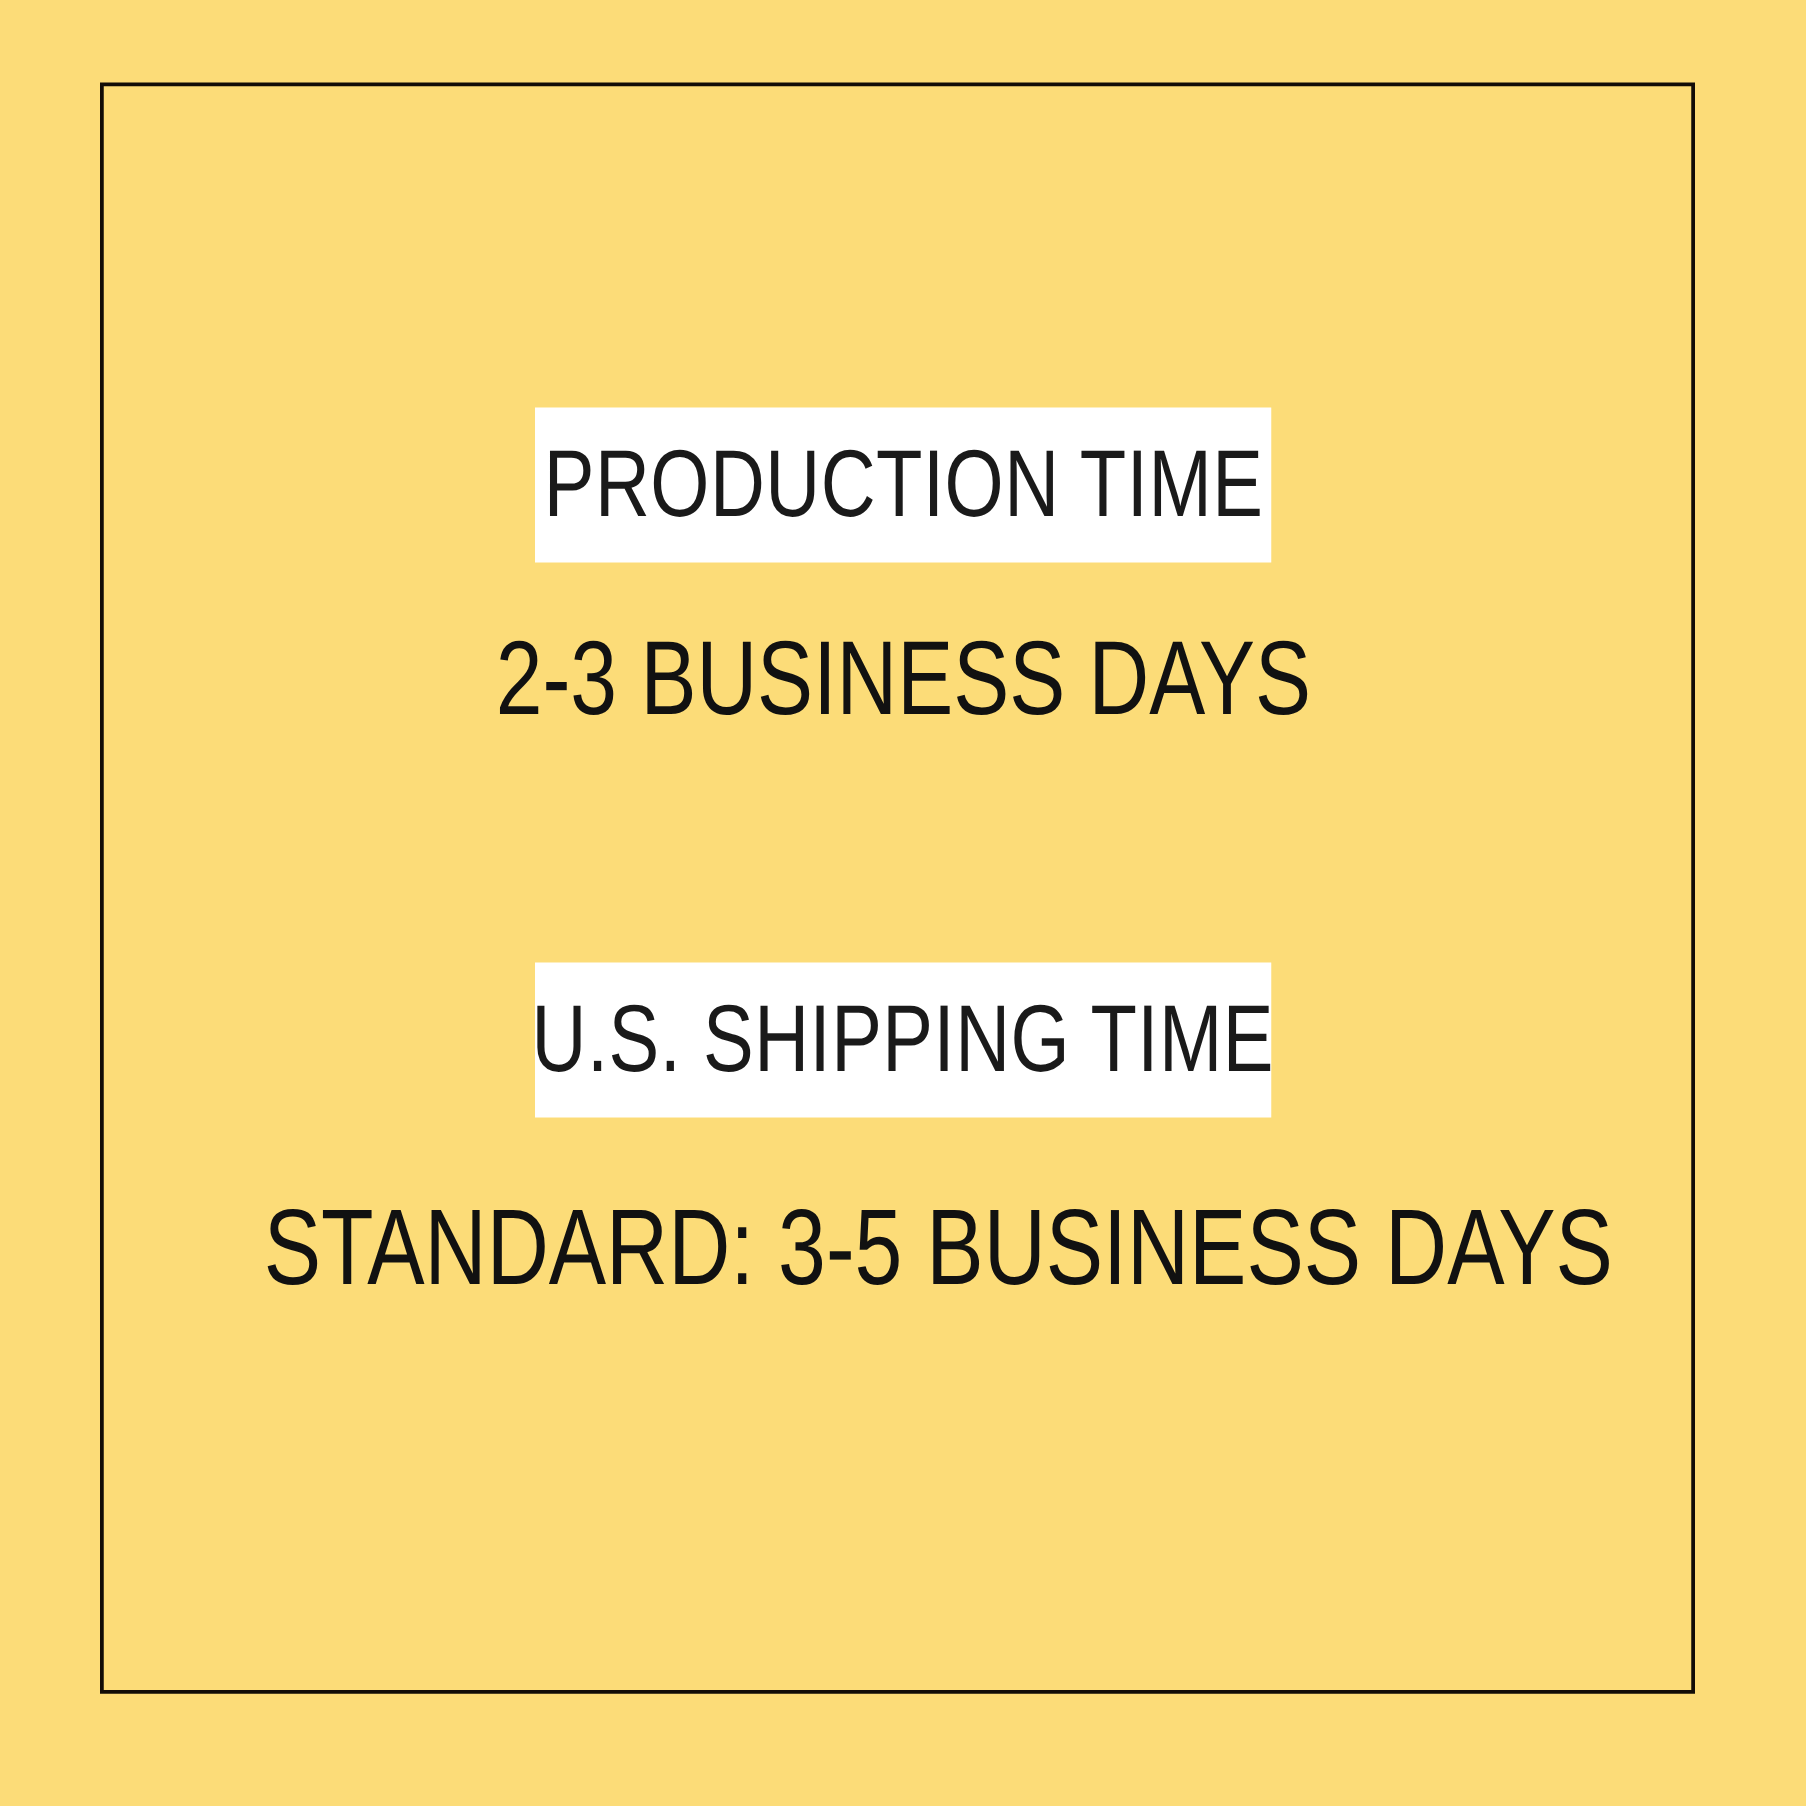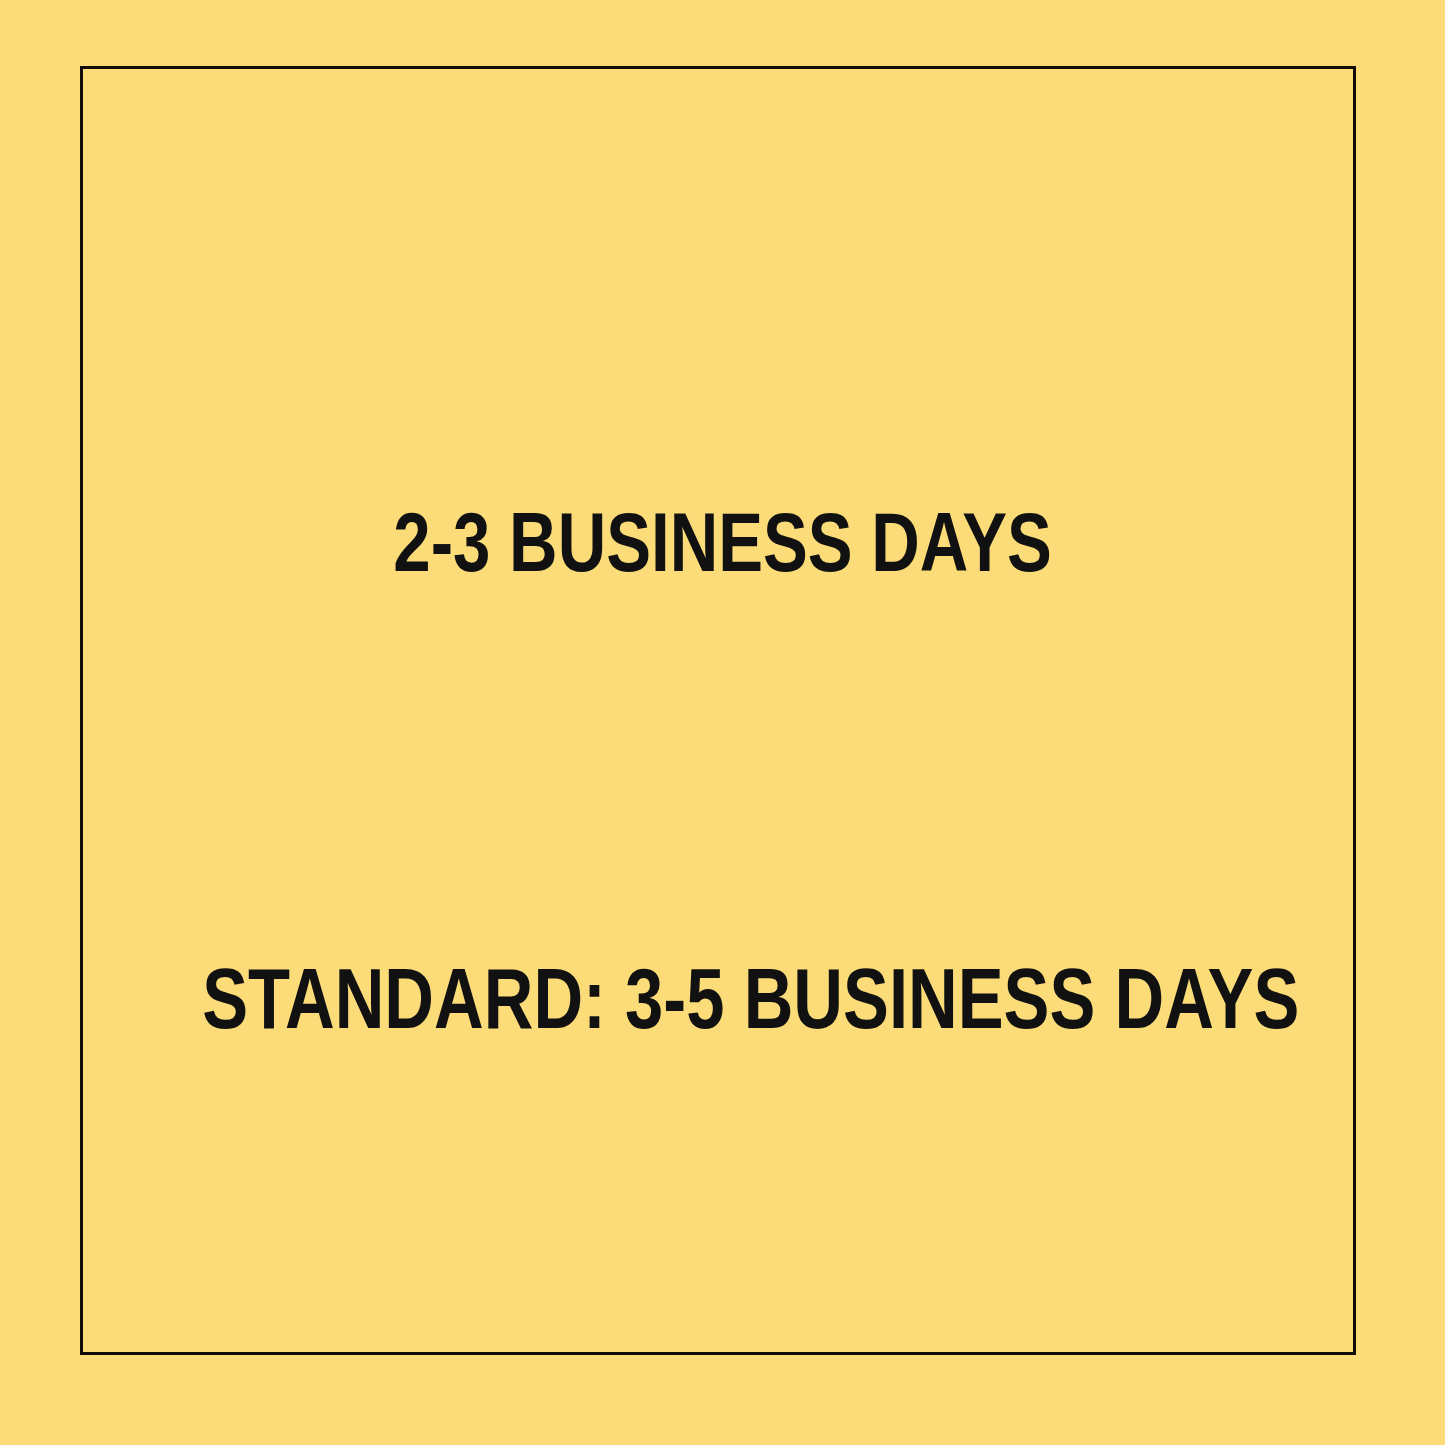--- a/index.html
+++ b/index.html
@@ -79,21 +79,21 @@
   }
   #band-shipping .band-label {
     font-size: 76px;
   }
 
   .big-line {
     position: absolute;
     width: 1445px;
     text-align: center;
     font-family: "Liberation Sans Narrow", "Liberation Sans", sans-serif;
-    font-weight: 700;
+    font-weight: 400;
     color: #111111;
     line-height: 1;
     white-space: nowrap;
   }
 
   #production-days {
     top: 500px;
     font-size: 84px;
   }
   #production-days .squeeze {
@@ -133,25 +133,31 @@
 </style>
 </head>
 <body>
 
 <div id="poster">
 
   <div id="frame"></div>
 
   <div id="content">
 
+    <div class="white-band" id="band-production">
+      <span class="band-label">PRODUCTION TIME</span>
+    </div>
 
     <div class="big-line" id="production-days">
       <span class="squeeze">2-3 BUSINESS DAYS</span>
     </div>
 
+    <div class="white-band" id="band-shipping">
+      <span class="band-label">U.S. SHIPPING TIME</span>
+    </div>
 
     <div class="big-line" id="shipping-days">
       <span class="squeeze">STANDARD: 3-5 BUSINESS DAYS</span>
     </div>
 
 
   </div>
 </div>
 
 </body></html>

